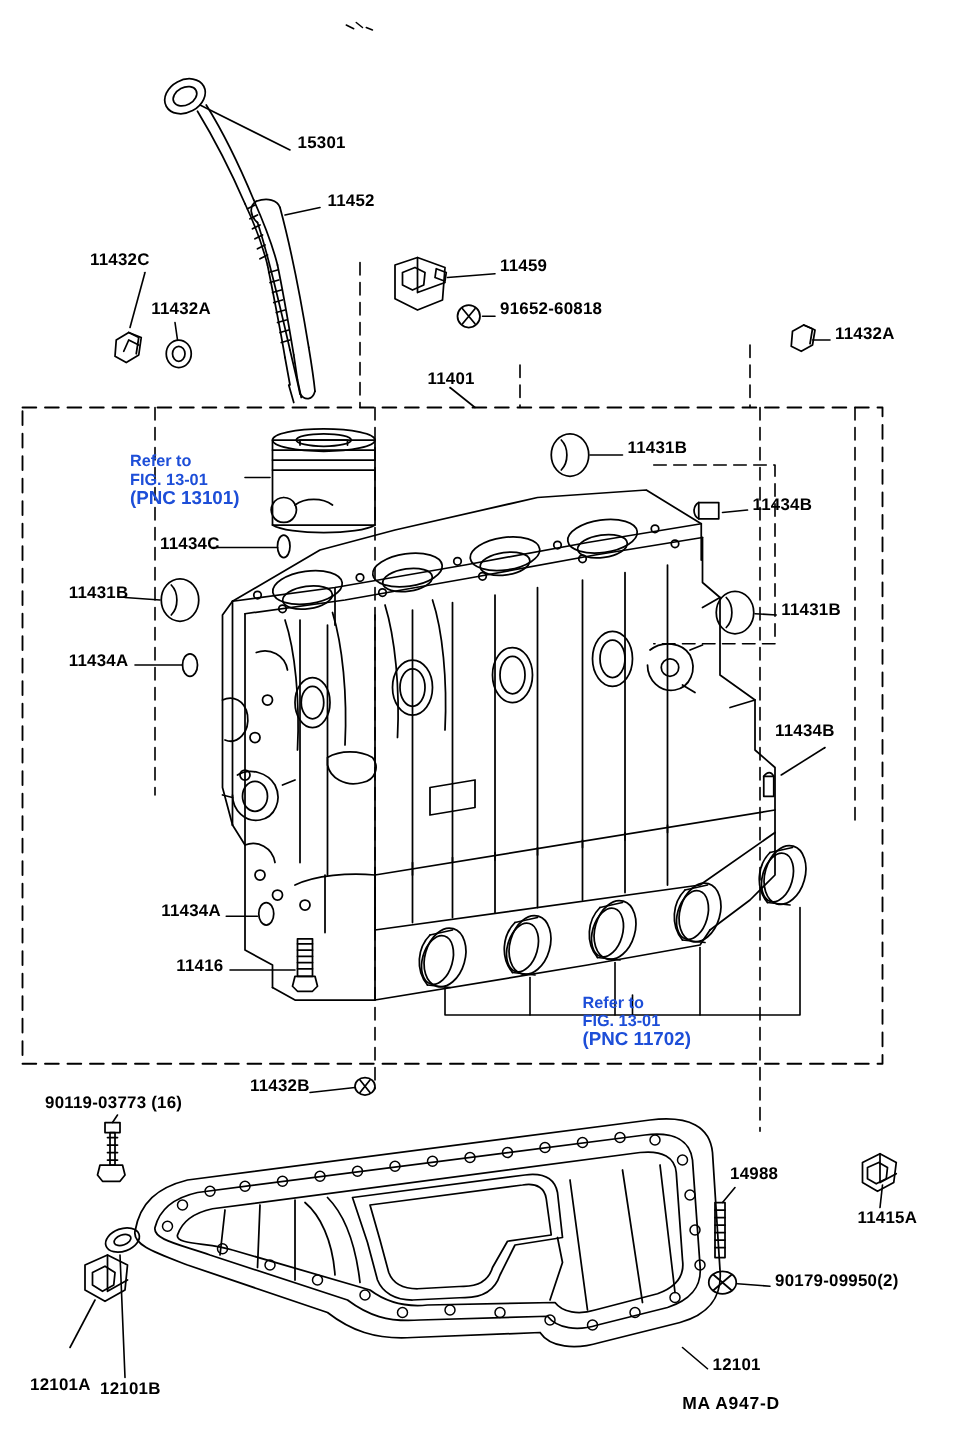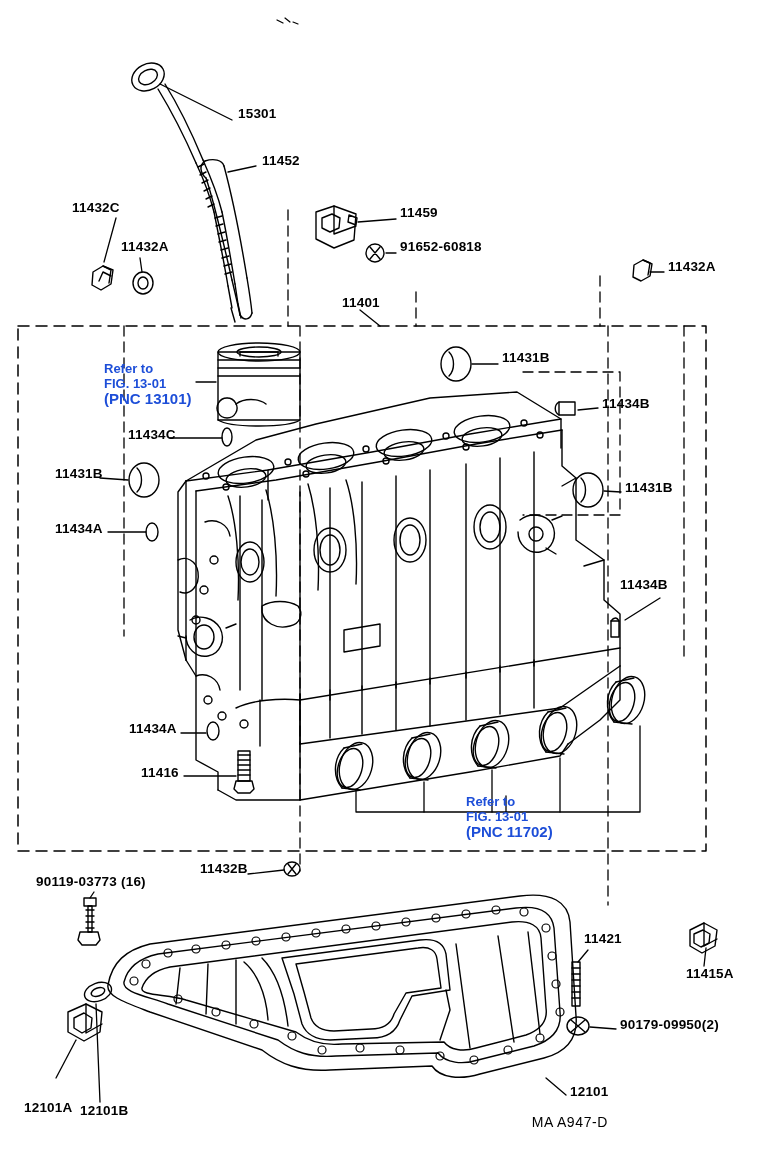--- a/index.html
+++ b/index.html
@@ -45,24 +45,24 @@
     line-height: 1.12;
     white-space: nowrap;
     color: #1d4ed8;
   }
   .refbox .pnc {
     font-size: 15px;
     letter-spacing: 0;
   }
   .corner-code {
     position: absolute;
-    right: 36px;
+    right: 20px;
     bottom: 22px;
     font-family: "Liberation Sans", sans-serif;
-    font-weight: normal;
+    font-weight: bold;
     font-size: 14px;
     letter-spacing: 0.6px;
   }
 </style>
 </head>
 <body>
 
 <div id="diagram-root">
 
   <svg class="art" viewBox="0 0 776 1152" aria-hidden="true">
@@ -455,21 +455,21 @@
   <div class="lbl" style="left:602px; top:397px;">11434B</div>
   <div class="lbl" style="left:128px; top:428px;">11434C</div>
   <div class="lbl" style="left:55px;  top:467px;">11431B</div>
   <div class="lbl" style="left:625px; top:481px;">11431B</div>
   <div class="lbl" style="left:55px;  top:522px;">11434A</div>
   <div class="lbl" style="left:620px; top:578px;">11434B</div>
   <div class="lbl" style="left:129px; top:722px;">11434A</div>
   <div class="lbl" style="left:141px; top:766px;">11416</div>
   <div class="lbl" style="left:200px; top:862px;">11432B</div>
   <div class="lbl" style="left:36px;  top:875px;">90119-03773 (16)</div>
-  <div class="lbl" style="left:584px; top:932px;">11421</div>
+  <div class="lbl" style="left:584px; top:932px;">14988</div>
   <div class="lbl" style="left:686px; top:967px;">11415A</div>
   <div class="lbl" style="left:620px; top:1018px;">90179-09950(2)</div>
   <div class="lbl" style="left:570px; top:1085px;">12101</div>
   <div class="lbl" style="left:24px;  top:1065px;margin-top:36px;">12101A</div>
   <div class="lbl" style="left:80px;  top:1104px;">12101B</div>
 
   <div class="refbox" style="left:104px; top:362px;">
     <div>Refer to</div>
     <div>FIG. 13-01</div>
     <div class="pnc">(PNC 13101)</div>

